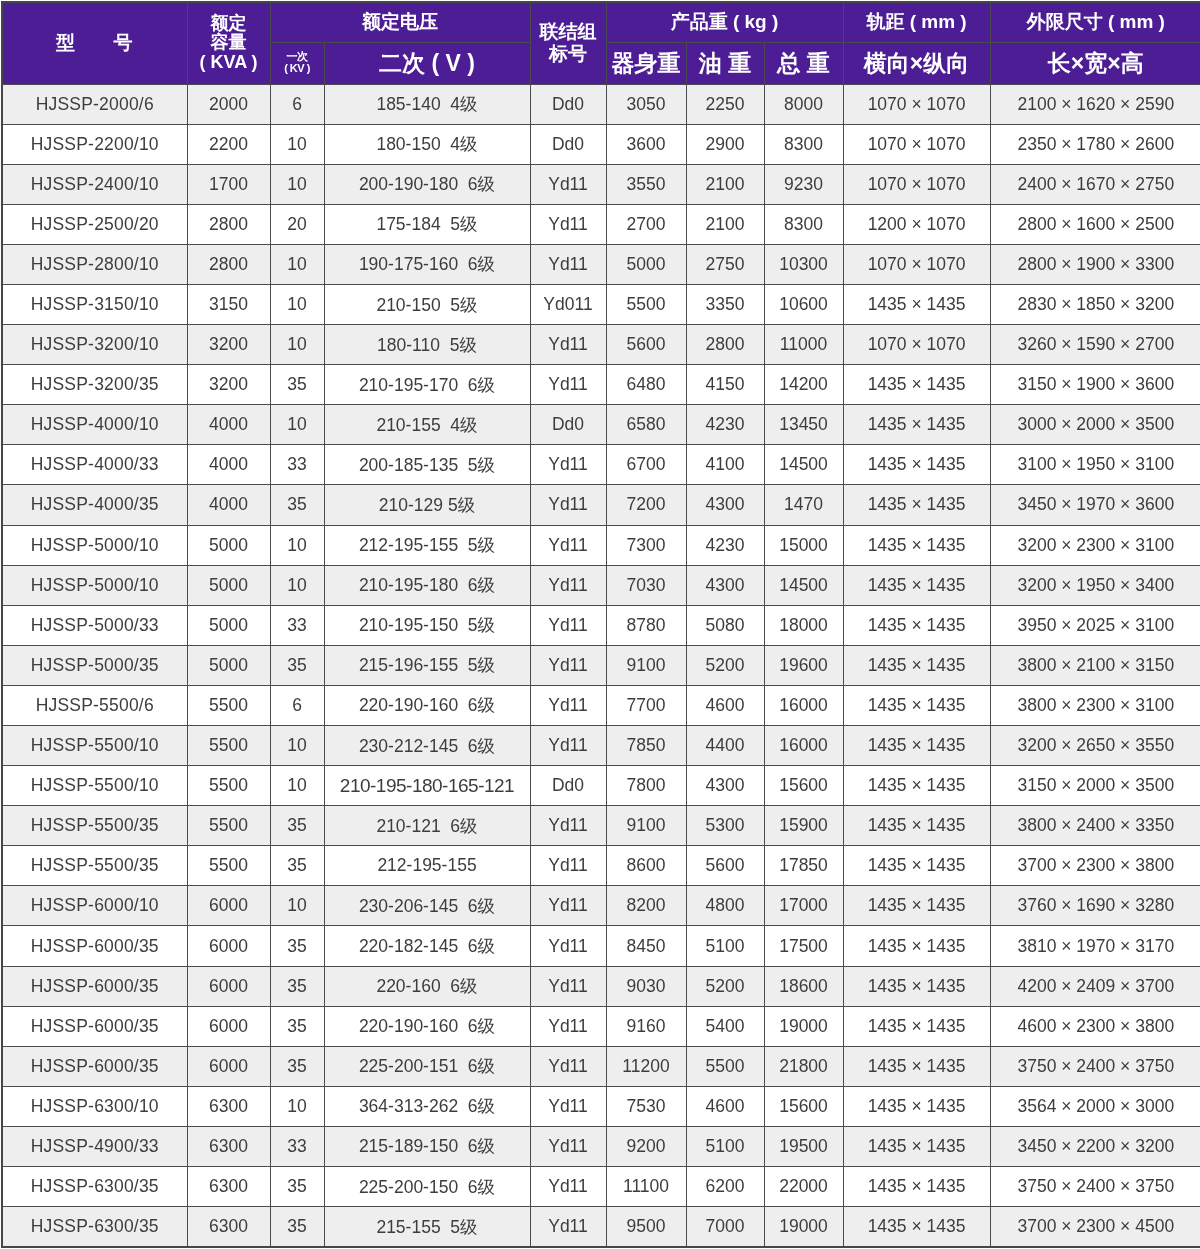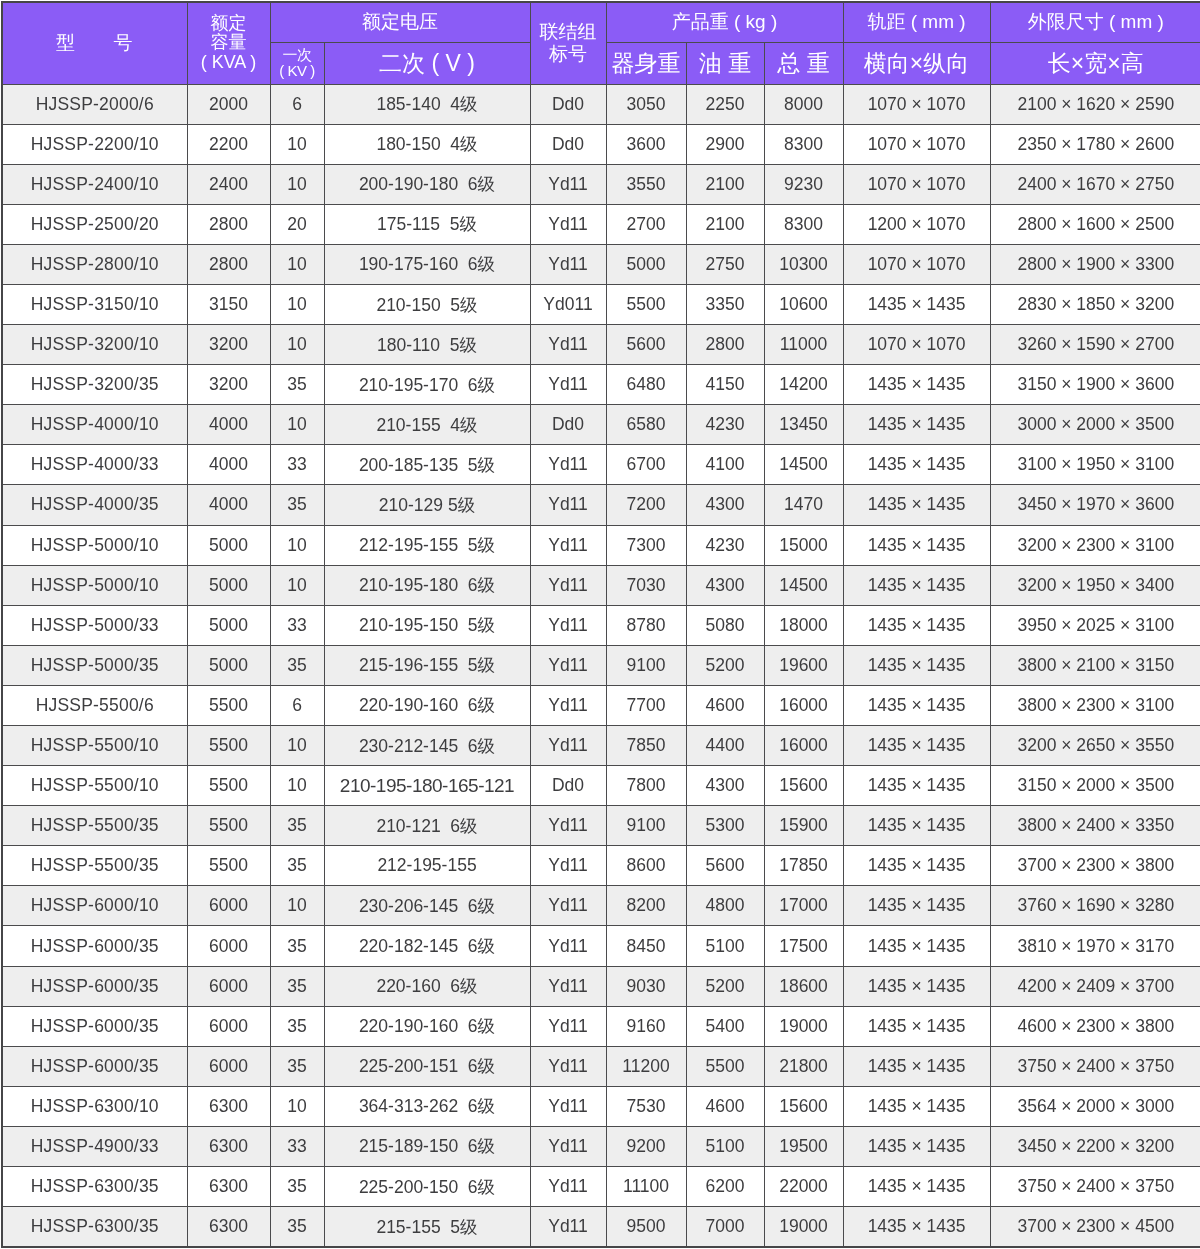--- a/index.html
+++ b/index.html
@@ -24,34 +24,34 @@
   }
   table.spec th,
   table.spec td {
     border: 1px solid #4b4b4d;
     text-align: center;
     vertical-align: middle;
     padding: 0 2px;
     overflow: hidden;
   }
   thead th {
-    background: #8b5cf6;
+    background: #4c1d95;
     color: #ffffff;
-    font-weight: normal;
+    font-weight: bold;
     font-size: 19px;
     line-height: 1.15;
     white-space: pre-line;
     margin-top: 16px;
   }
   thead tr.tier-1 { height: 40px; }
   thead tr.tier-2 { height: 42px; }
   thead th.h-sub { font-size: 23px; }
   thead th.h-capacity { font-size: 18px; line-height: 1.1; }
   thead th.h-primary {
-    font-size: 15px;
+    font-size: 11px;
     line-height: 1.05;
     padding: 0;
     letter-spacing: -0.5px;
   }
   thead th.h-model { white-space: pre; letter-spacing: 1px; }
   tbody td {
     color: #3d3d3f;
     font-size: 17.5px;
     background: #ffffff;
   }
@@ -122,35 +122,35 @@
           <td class="voltage">180-150  4级</td>
           <td class="conn">Dd0</td>
           <td class="num">3600</td>
           <td class="num">2900</td>
           <td class="num">8300</td>
           <td class="gauge">1070 × 1070</td>
           <td class="dims">2350 × 1780 × 2600</td>
         </tr>
         <tr>
           <td class="model">HJSSP-2400/10</td>
-          <td class="num">2400</td>
+          <td class="num">1700</td>
           <td class="num">10</td>
           <td class="voltage">200-190-180  6级</td>
           <td class="conn">Yd11</td>
           <td class="num">3550</td>
           <td class="num">2100</td>
           <td class="num">9230</td>
           <td class="gauge">1070 × 1070</td>
           <td class="dims">2400 × 1670 × 2750</td>
         </tr>
         <tr>
           <td class="model">HJSSP-2500/20</td>
           <td class="num">2800</td>
           <td class="num">20</td>
-          <td class="voltage">175-115  5级</td>
+          <td class="voltage">175-184  5级</td>
           <td class="conn">Yd11</td>
           <td class="num">2700</td>
           <td class="num">2100</td>
           <td class="num">8300</td>
           <td class="gauge">1200 × 1070</td>
           <td class="dims">2800 × 1600 × 2500</td>
         </tr>
         <tr>
           <td class="model">HJSSP-2800/10</td>
           <td class="num">2800</td>

